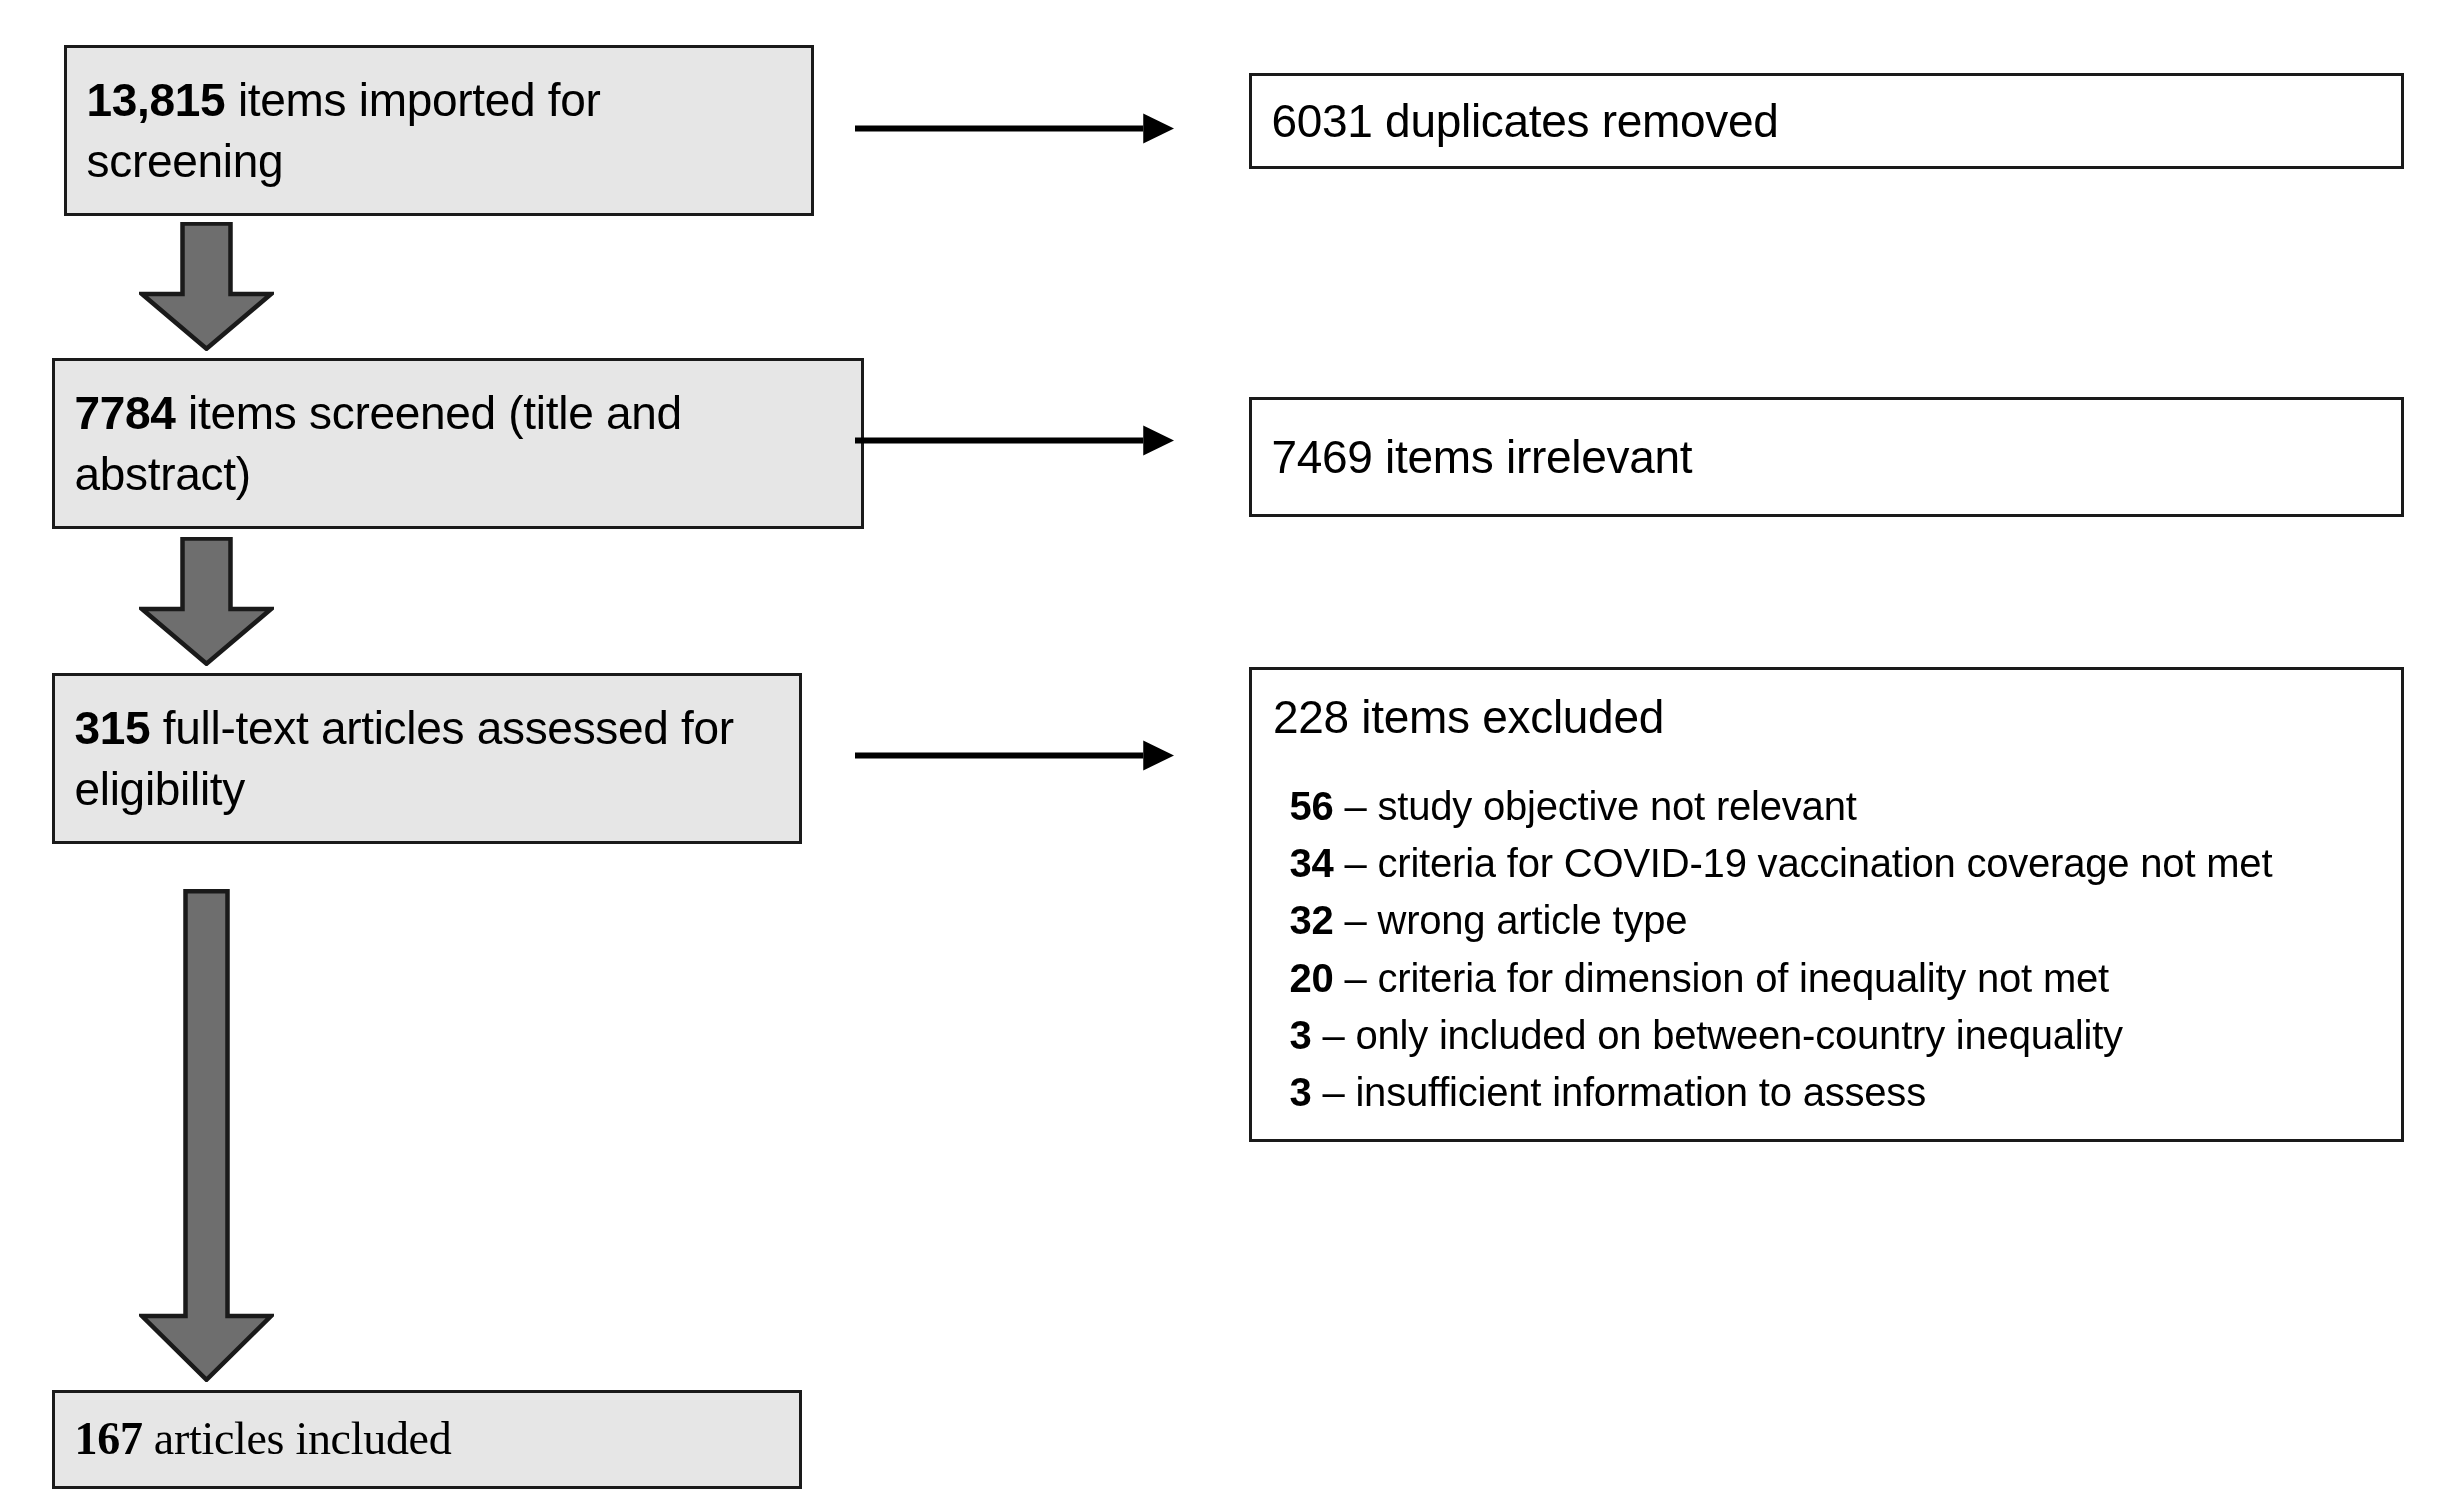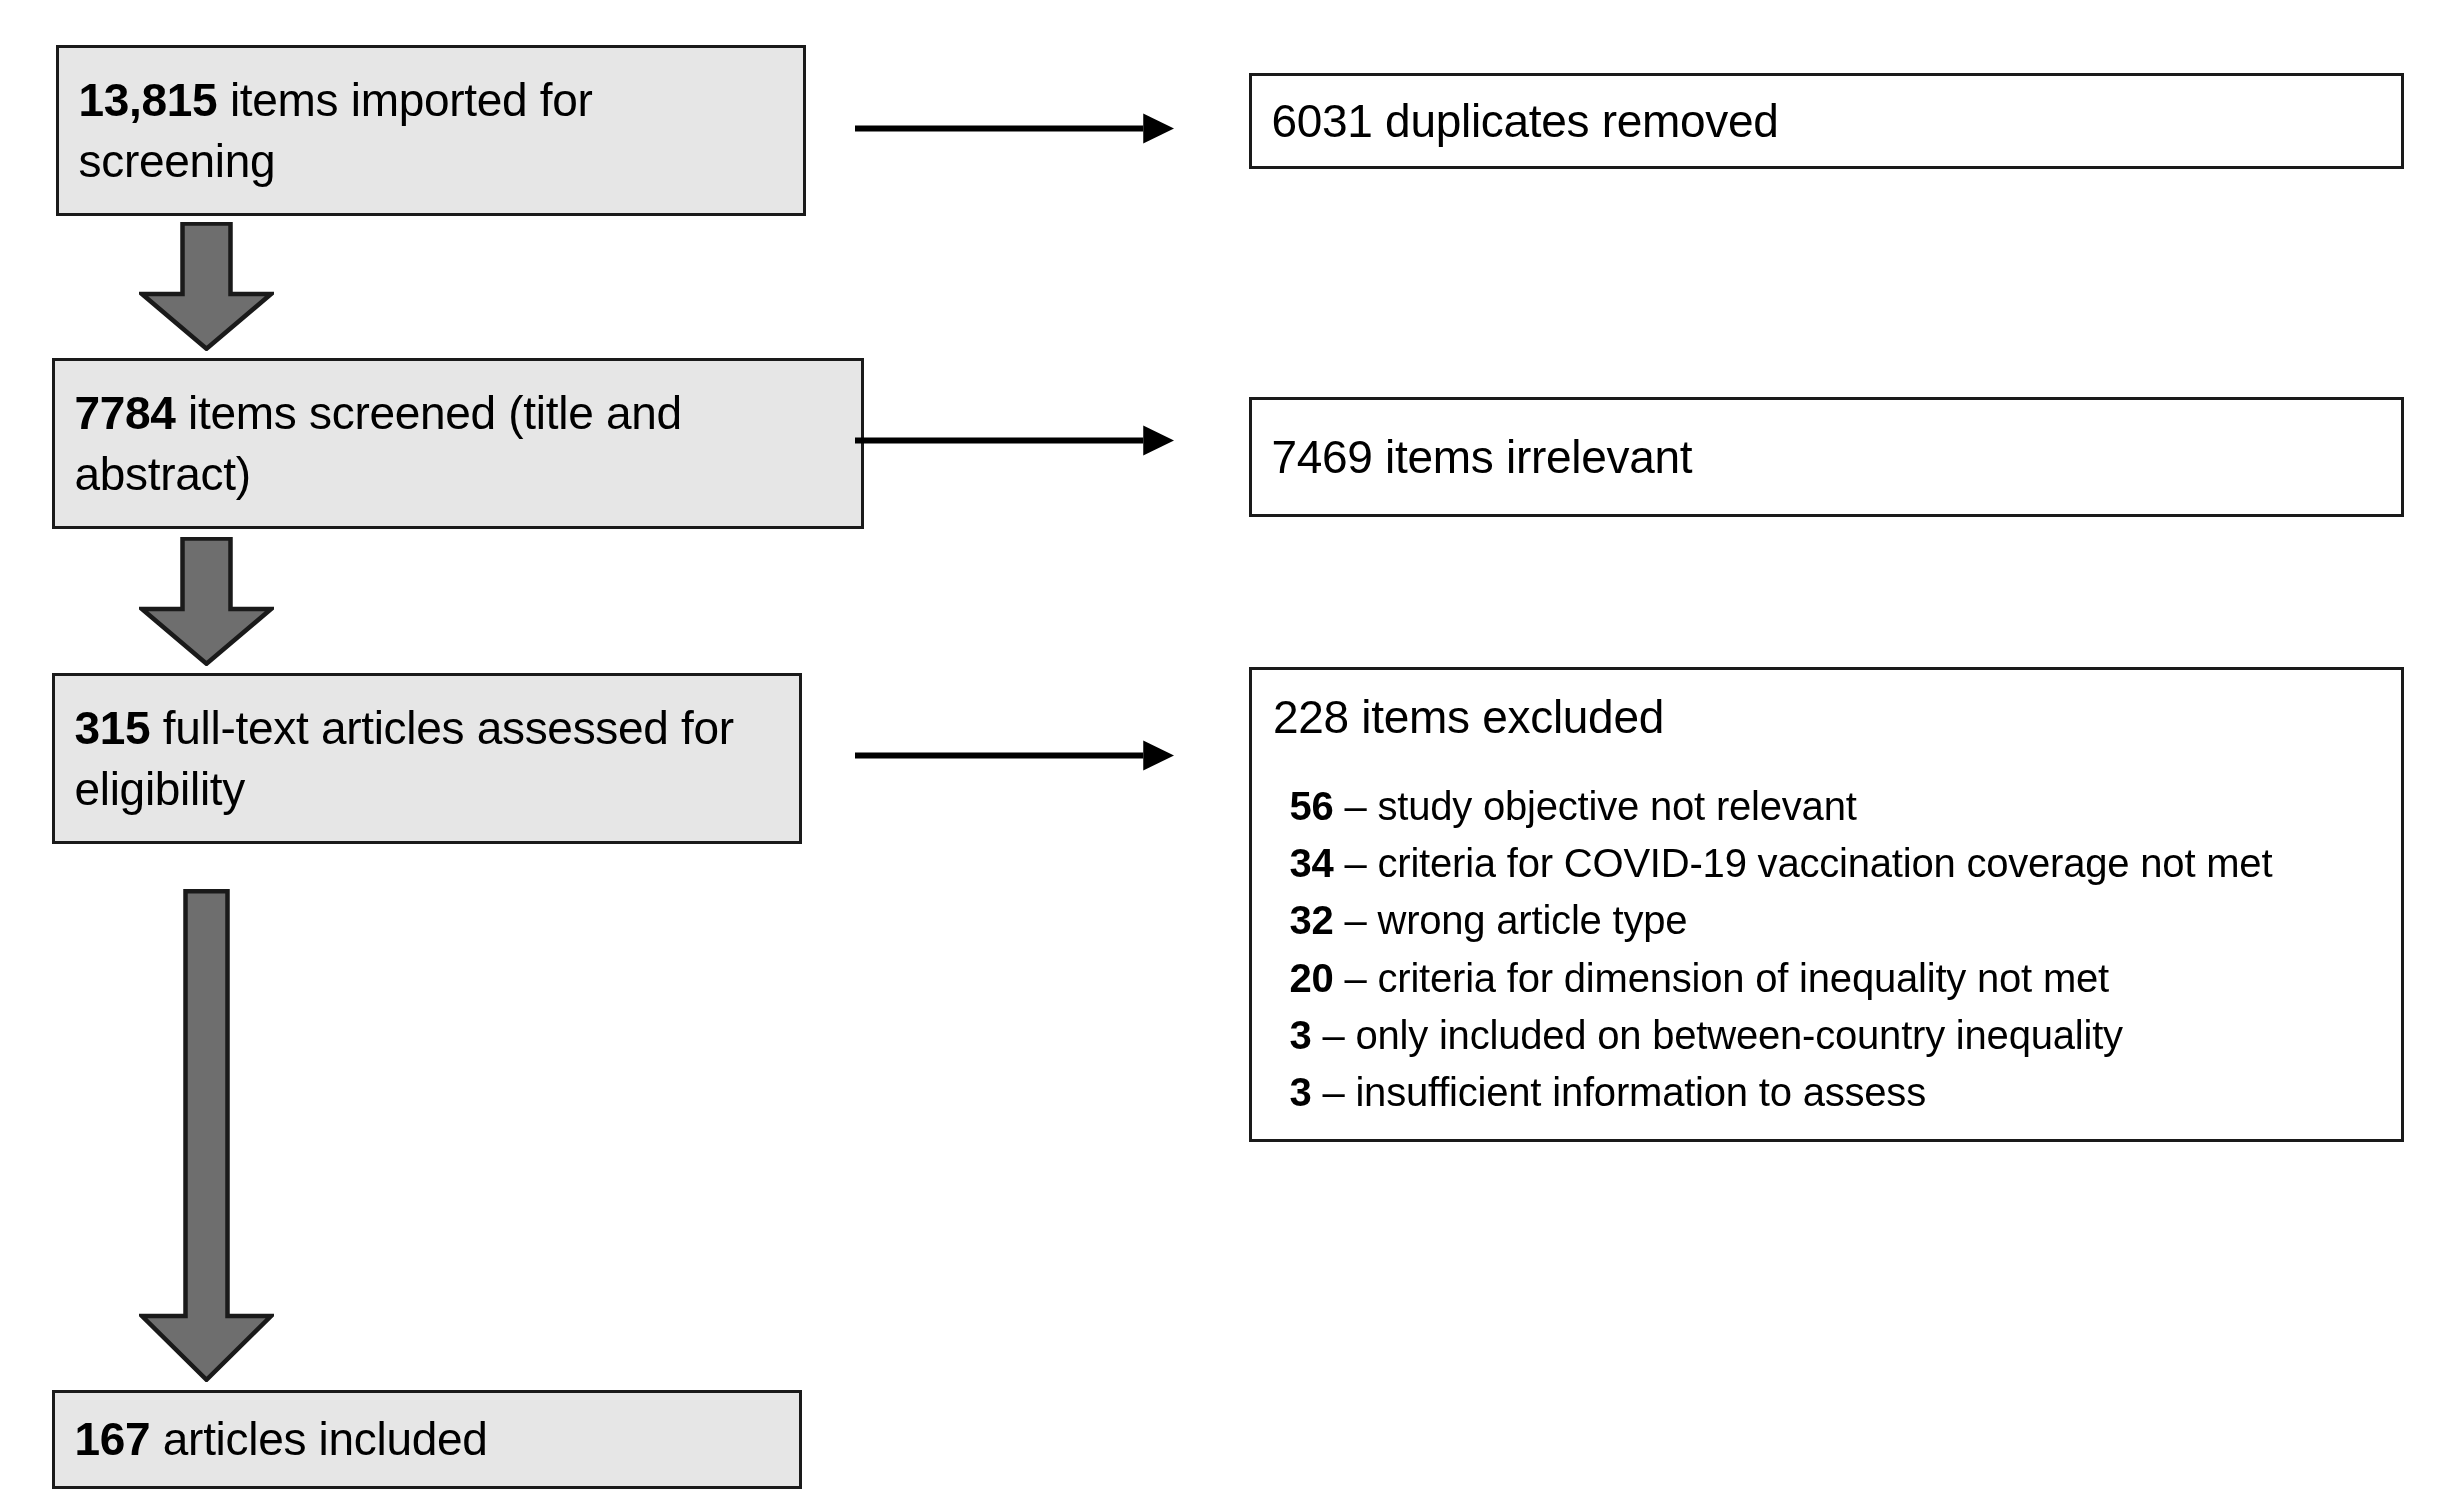--- a/index.html
+++ b/index.html
@@ -40,24 +40,24 @@
     line-height: 1.32;
     letter-spacing: -0.3px;
     padding: 0 19.5px;
     width: 100%;
   }
   .box-text .num {
     font-weight: bold;
   }
 
   
-  #box-imported { left: 56px;  top: 45px;   width: 750px; height: 171px; }
+  #box-imported { left: 64px;  top: 45px;   width: 750px; height: 171px; }
   #box-screened { left: 52px;  top: 358px;  width: 812px; height: 171px; }
   #box-fulltext { left: 52px;  top: 673px;  width: 750px; height: 171px; align-items: center; }
-  #box-included { left: 52px;  top: 1390px; width: 750px; height: 99px; }
+  #box-included { left: 52px;  top: 1390px; width: 750px; height: 99px; font-family: Liberation Serif, serif; }
 
   
   #box-duplicates { left: 1249px; top: 73px;  width: 1155px; height: 96px; }
   #box-irrelevant { left: 1249px; top: 397px; width: 1155px; height: 120px; }
   #box-excluded   { left: 1249px; top: 667px; width: 1155px; height: 475px; }
 
   
   .excluded-inner {
     padding: 22.5px 21px 18px 21px;
     width: 100%;

